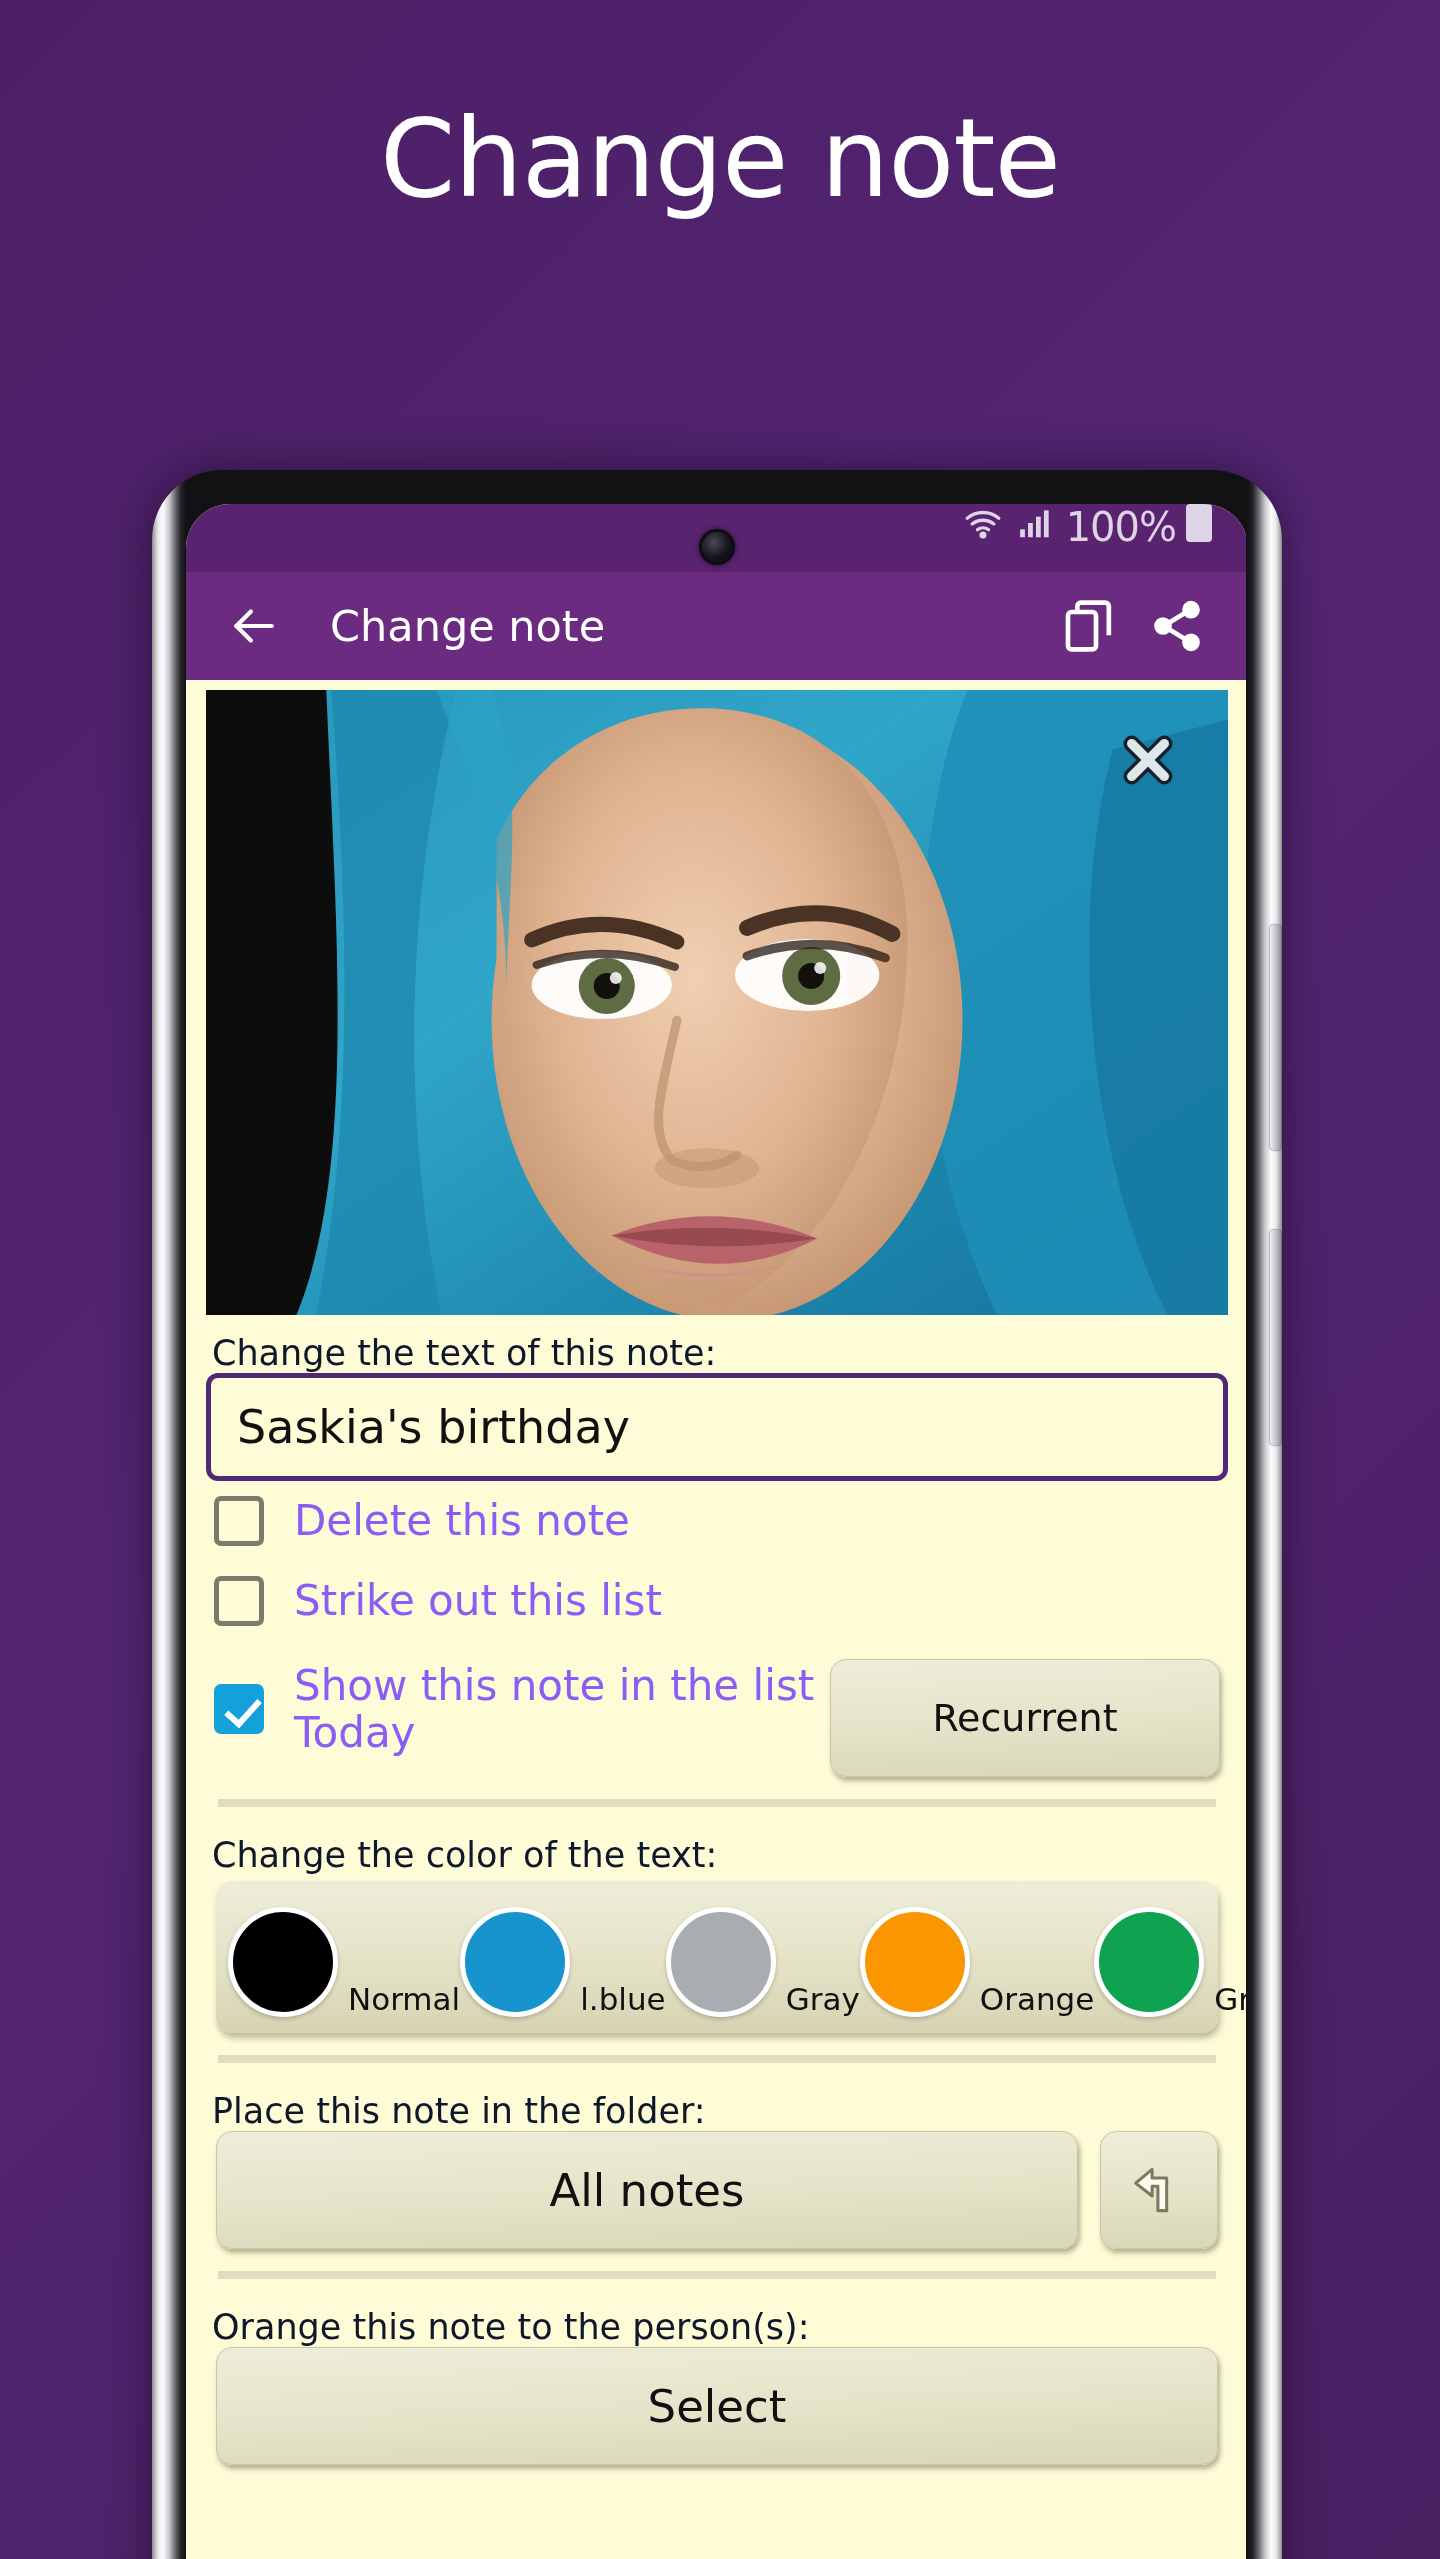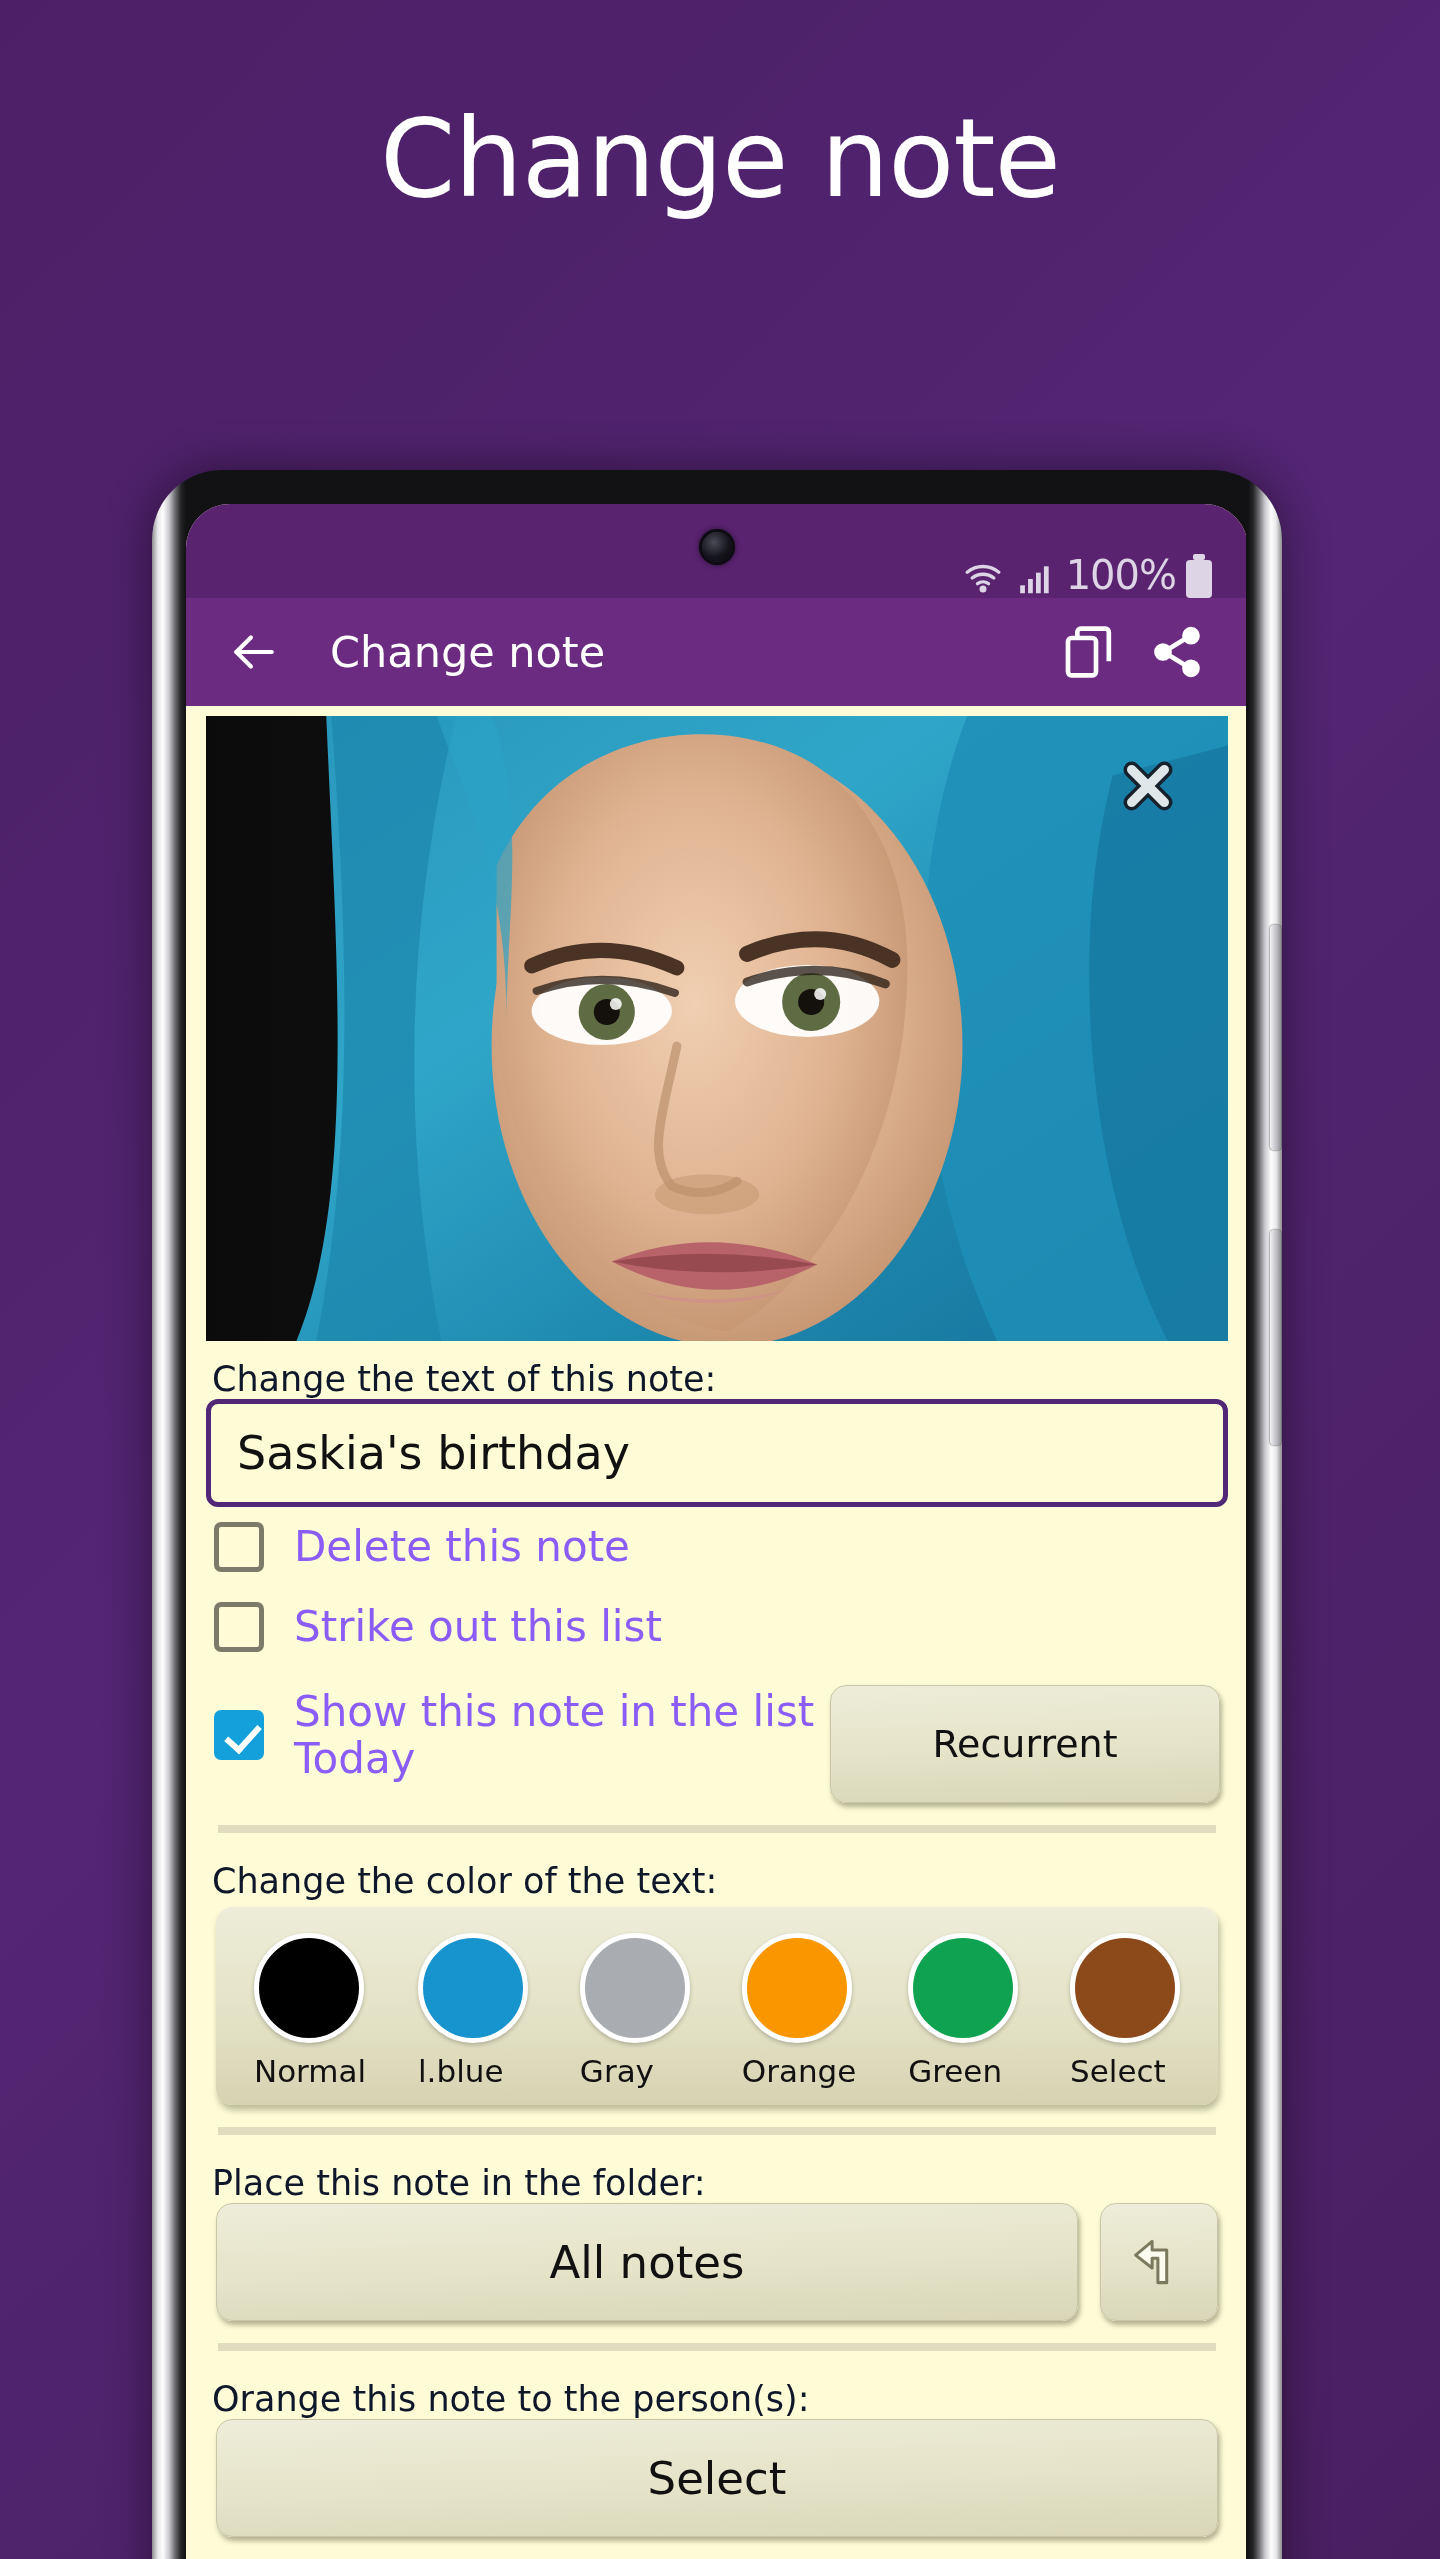--- a/index.html
+++ b/index.html
@@ -66,24 +66,24 @@
     width: 1062px;
     height: 2166px;
     border-radius: 44px 44px 0 0;
     overflow: hidden;
     background: #fdfcd7;
   }
 
   
   .statusbar {
     position: relative;
-    height: 94px;
+    height: 68px;
     background: #5a2370;
     display: flex;
-    align-items: flex-end;
+    align-items: flex-start;
     justify-content: flex-end;
     padding-right: 36px;
     gap: 10px;
   }
   .camera {
     position: absolute;
     left: 50%; top: 28px;
     transform: translateX(-50%);
     width: 30px; height: 30px;
     border-radius: 50%;
@@ -239,22 +239,22 @@
     margin: 6px 10px 0 10px;
     background: linear-gradient(180deg,#eeedd9 0%,#e3e1c4 60%,#d6d3b2 100%);
     border-radius: 16px;
     box-shadow: 2px 5px 6px rgba(90,88,60,.4);
     padding: 26px 12px 16px 12px;
     display: flex;
     justify-content: space-around;
   }
   .swatch-col {
     display: flex;
-    flex-direction: column;
-    align-items: flex-start;
+    flex-direction: row;
+    align-items: flex-end;
     gap: 10px;
     cursor: pointer;
   }
   .swatch {
     width: 110px; height: 110px;
     border-radius: 50%;
     border: 5px solid #ffffff;
     box-shadow: 0 2px 4px rgba(0,0,0,.22);
   }
   .swatch-name {

